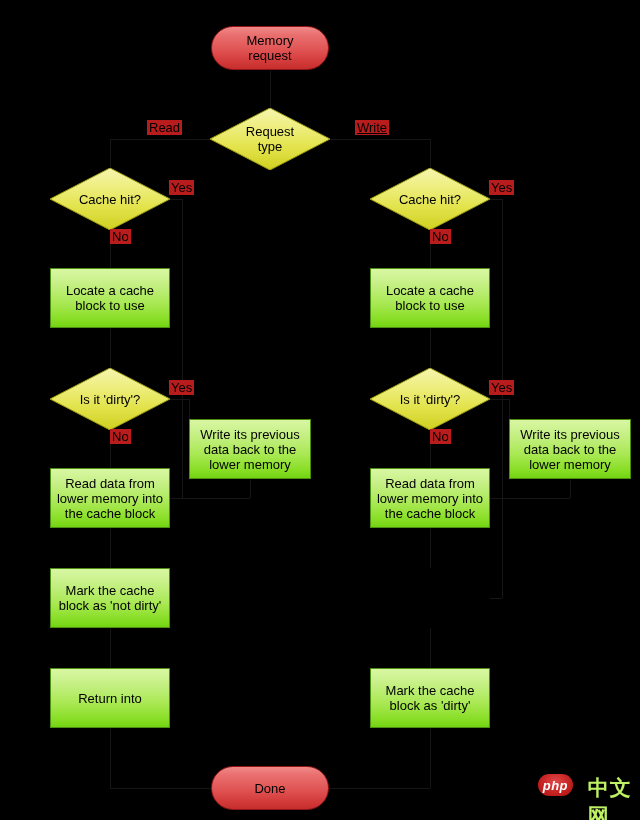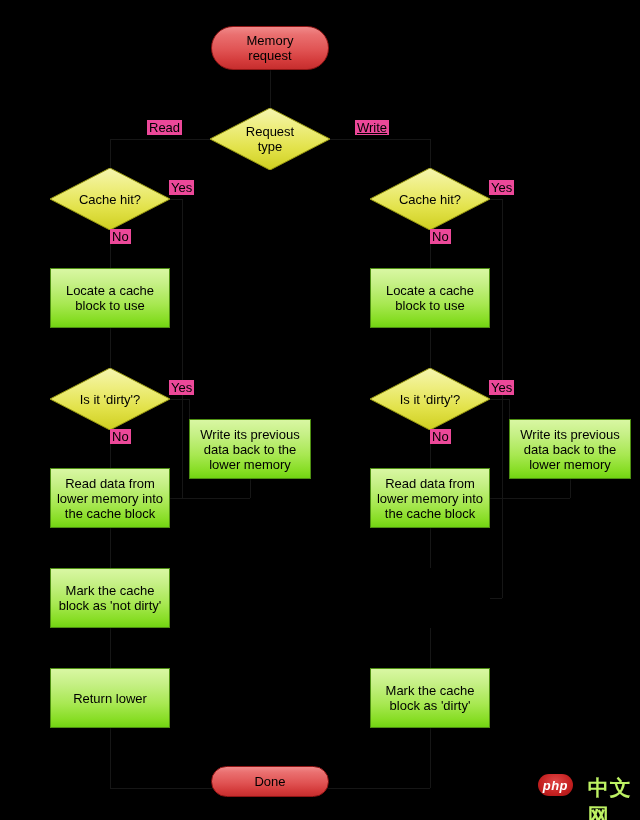--- a/index.html
+++ b/index.html
@@ -63,21 +63,21 @@
     height: 100%;
   }
   .decision .diamond-label {
     position: relative;
     z-index: 2;
   }
 
   
   .edge-label {
     position: absolute;
-    background: #ec4899;
+    background: #b91c1c;
     color: #000000;
     font-size: 13px;
     line-height: 15px;
     padding: 0px 2px;
     white-space: nowrap;
   }
 
   
   .edge-line {
     position: absolute;
@@ -220,24 +220,24 @@
 data back to the
 lower memory</span></div>
     <div class="node process" style="left: 20px; top: 460px; width: 120px; height: 60px;"><span>Read data from
 lower memory into
 the cache block</span></div>
     <div class="node process" style="left: 340px; top: 460px; width: 120px; height: 60px;"><span>Read data from
 lower memory into
 the cache block</span></div>
     <div class="node process" style="left: 20px; top: 560px; width: 120px; height: 60px;"><span>Mark the cache
 block as 'not dirty'</span></div>
-    <div class="node process" style="left: 20px; top: 660px; width: 120px; height: 60px;"><span>Return lower</span></div>
+    <div class="node process" style="left: 20px; top: 660px; width: 120px; height: 60px;"><span>Return into</span></div>
     <div class="node process" style="left: 340px; top: 660px; width: 120px; height: 60px;"><span>Mark the cache
 block as 'dirty'</span></div>
-    <div class="node terminal" style="left: 181px; top: 758px; width: 118px; height: 31px;"><span>Done</span></div>
+    <div class="node terminal" style="left: 181px; top: 758px; width: 118px; height: 44px;"><span>Done</span></div>
     <div class="edge-label" style="left: 117px; top: 112px;">Read</div>
     <div class="edge-label" style="left: 325px; top: 112px; text-decoration: underline;">Write</div>
     <div class="edge-label" style="left: 139px; top: 172px;">Yes</div>
     <div class="edge-label" style="left: 80px; top: 221px;">No</div>
     <div class="edge-label" style="left: 459px; top: 172px;">Yes</div>
     <div class="edge-label" style="left: 400px; top: 221px;">No</div>
     <div class="edge-label" style="left: 139px; top: 372px;">Yes</div>
     <div class="edge-label" style="left: 80px; top: 421px;">No</div>
     <div class="edge-label" style="left: 459px; top: 372px;">Yes</div>
     <div class="edge-label" style="left: 400px; top: 421px;">No</div>

